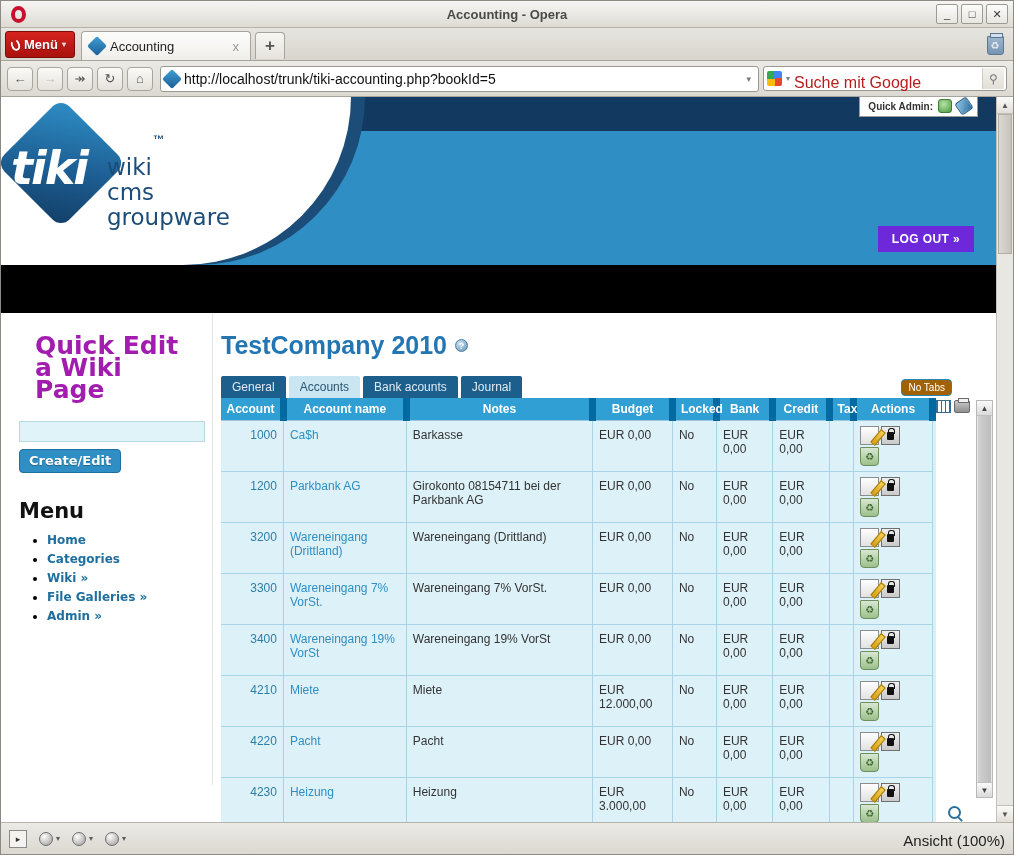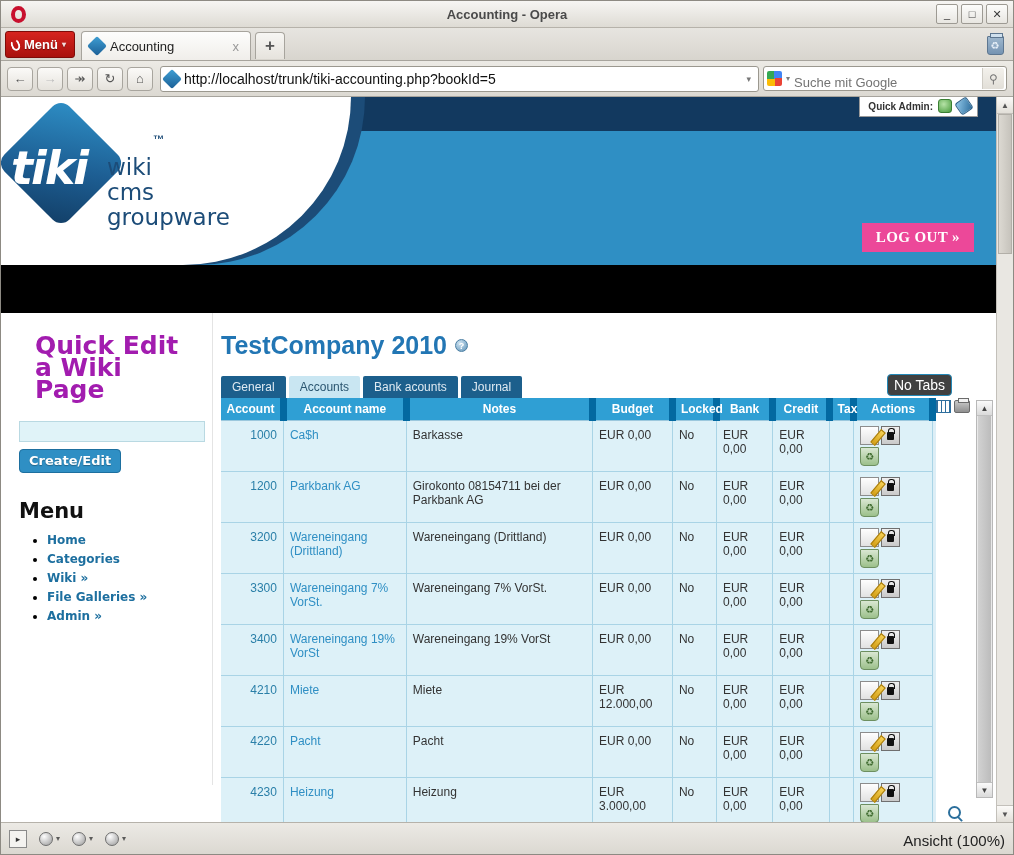--- a/index.html
+++ b/index.html
@@ -142,21 +142,21 @@
   .url-caret { color: #777; font-size: 9px; padding-right: 3px; }
   #searchbox {
     width: 244px; height: 25px;
     background: #fff; border: 1px solid #9b988f; border-radius: 3px;
     display: flex; align-items: center; padding: 0 2px 0 3px; gap: 4px;
   }
   .g-ico {
     width: 15px; height: 15px; border-radius: 2px; position: relative;
     background: conic-gradient(#4285f4 0 25%, #ea4335 0 50%, #fbbc05 0 75%, #34a853 0 100%);
   }
-  #searchplaceholder { flex: 1; color: #737373; font-size: 13px; margin-top: 8px; }
+  #searchplaceholder { flex: 1; color: #b91c1c; font-size: 16px; margin-top: 8px; }
   .search-mag {
     width: 22px; height: 21px;
     background: linear-gradient(180deg,#f3f1ec 0%,#e2dfd8 100%);
     border-left: 1px solid #cfccc5; border-radius: 0 2px 2px 0;
     display: flex; align-items: center; justify-content: center;
     color: #777; font-size: 12px;
   }
 
   
   #viewport {
@@ -204,24 +204,23 @@
     position: absolute; left: 152px; top: 36px; z-index: 6;
     font-size: 11px; color: #1c4c78; font-weight: bold;
   }
   #logo-lines {
     position: absolute; left: 106px; top: 58px; z-index: 6;
     color: #1c4c78; font-size: 23px; line-height: 25px;
     font-family: "DejaVu Sans", sans-serif;
   }
   #logout-btn {
     position: absolute; right: 22px; bottom: 13px; z-index: 7;
-    background: #ec4899; color: #fff;
-    font-size: 15px; font-weight: bold; letter-spacing: .4px;
+    background: #6d28d9; color: #fff;
+    font-size: 12px; font-weight: bold; letter-spacing: .4px;
     padding: 6px 14px;
-    font-family: Liberation Serif, serif;
   }
   #quickadmin {
     position: absolute; right: 18px; top: 0px; z-index: 9;
     background: #fff; border: 1px solid #999;
     border-top: none;
     padding: 2px 6px 3px 8px;
     display: flex; align-items: center; gap: 5px;
     font-size: 10px; font-weight: bold; color: #333;
   }
   .qa-ico1 {
@@ -295,22 +294,22 @@
   
   #tabs-row { display: flex; align-items: flex-end; gap: 3px; position: relative; }
   .tiki-tab {
     background: #1c5f8c; color: #dfeaf2;
     padding: 4px 11px 4px 11px; font-size: 12px;
     border-radius: 2px 2px 0 0;
   }
   .tiki-tab.active { background: #c9e6f2; color: #2b5670; }
   #notabs-btn {
     position: absolute; right: 44px; bottom: 2px;
-    background: #404040; border: 1px solid #2489b8;
-    border-radius: 4px; color: #fff; font-size: 14px;
+    background: #a16207; border: 1px solid #2489b8;
+    border-radius: 4px; color: #fff; font-size: 10px;
     padding: 2px 6px;
   }
 
   
   #table-wrap { position: relative; }
   table#acct {
     border-collapse: collapse; width: 715px;
     table-layout: fixed; background: #ddeef6;
   }
   #acct th {

